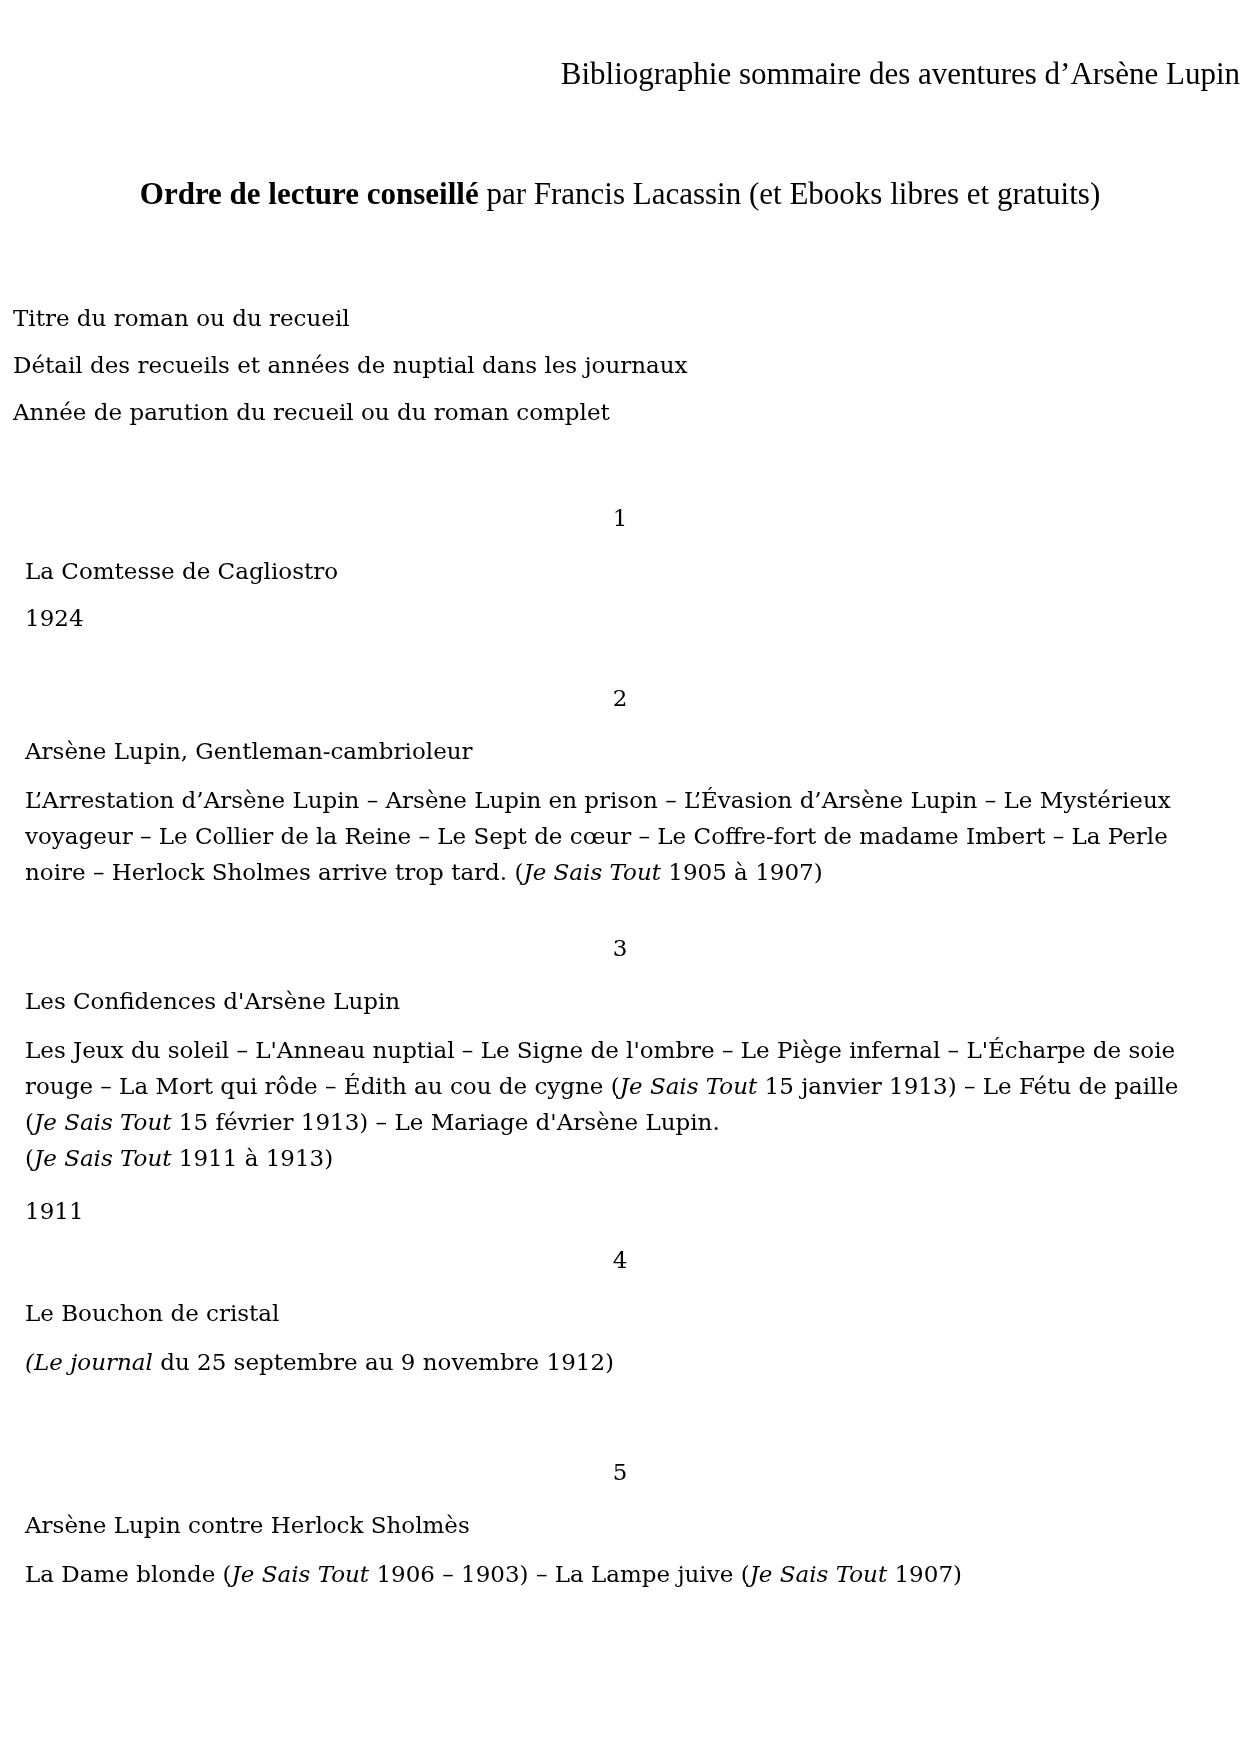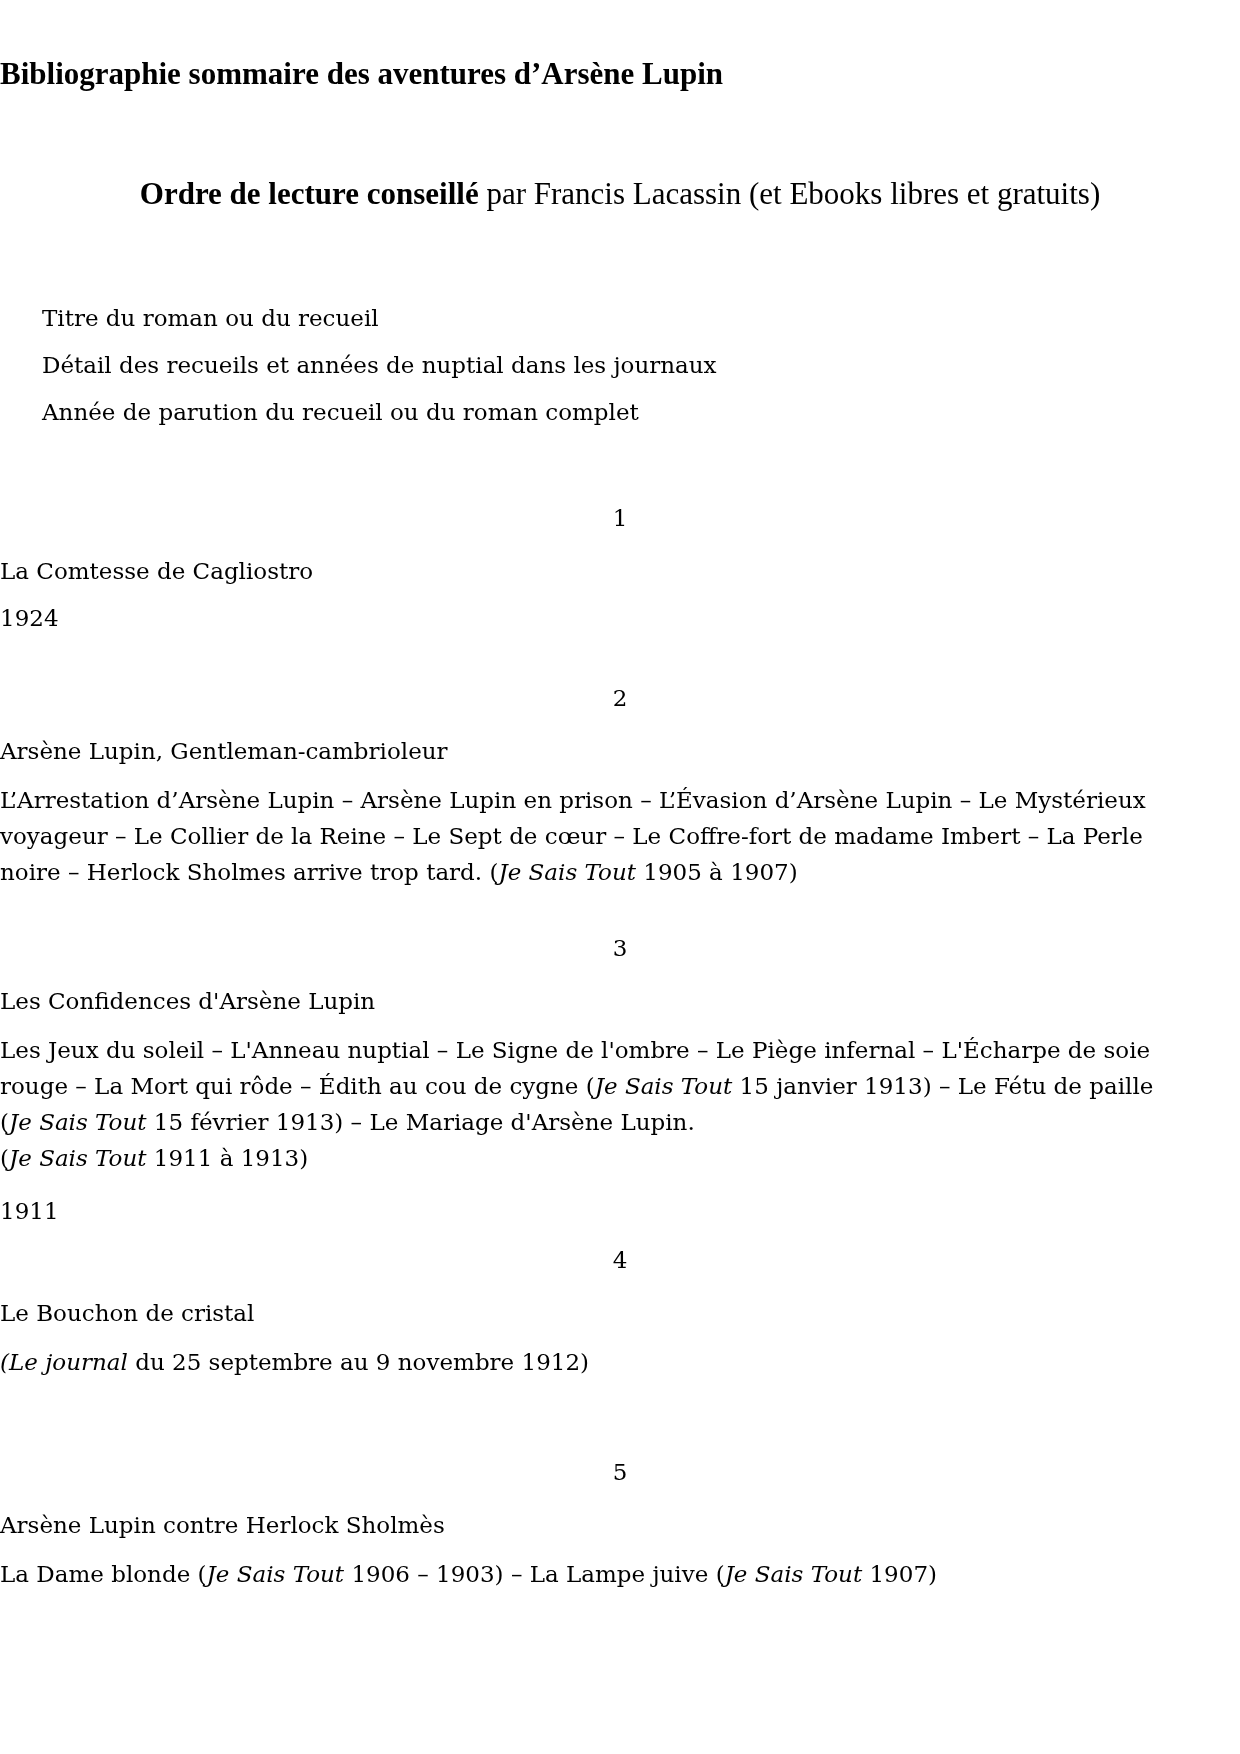--- a/index.html
+++ b/index.html
@@ -9,42 +9,42 @@
     overflow: hidden;
     background: #ffffff;
     color: #000000;
     font-family: "DejaVu Serif", serif;
     font-size: 23px;
   }
   .page { width: 1240px; }
   p { margin: 0; }
   .doc-title {
     font-family: "Liberation Serif", serif;
-    font-weight: 700;
+    font-weight: 400;
     font-size: 31px;
     line-height: 36px;
-    text-align: left;
+    text-align: right;
     padding-top: 56px;
   }
   .subtitle {
     font-family: "Liberation Serif", serif;
     font-size: 31px;
     line-height: 32px;
     text-align: center;
     margin-top: 86px;
   }
   .subtitle b { font-weight: 700; }
   .legend { margin-top: 92px; }
   .legend p {
     line-height: 33px;
     margin-bottom: 14px;
-    padding-left: 42px;
+    padding-left: 13px;
     padding-right: 55px;
   }
-  .sec .left { padding-right: 55px; }
+  .sec .left { padding-left: 25px; padding-right: 55px; }
   .num { text-align: center; line-height: 32px; margin-bottom: 21px; }
   .work-title { line-height: 33px; margin-bottom: 14px; }
   .detail { line-height: 36px; margin-bottom: 19px; }
   .year { line-height: 33px; }
   .s1 { margin-top: 73px; }
   .s2 { margin-top: 47px; }
   .s3 { margin-top: 42px; }
   .s4 { margin-top: 16px; }
   .s5 { margin-top: 76px; }
   i { font-style: italic; }

